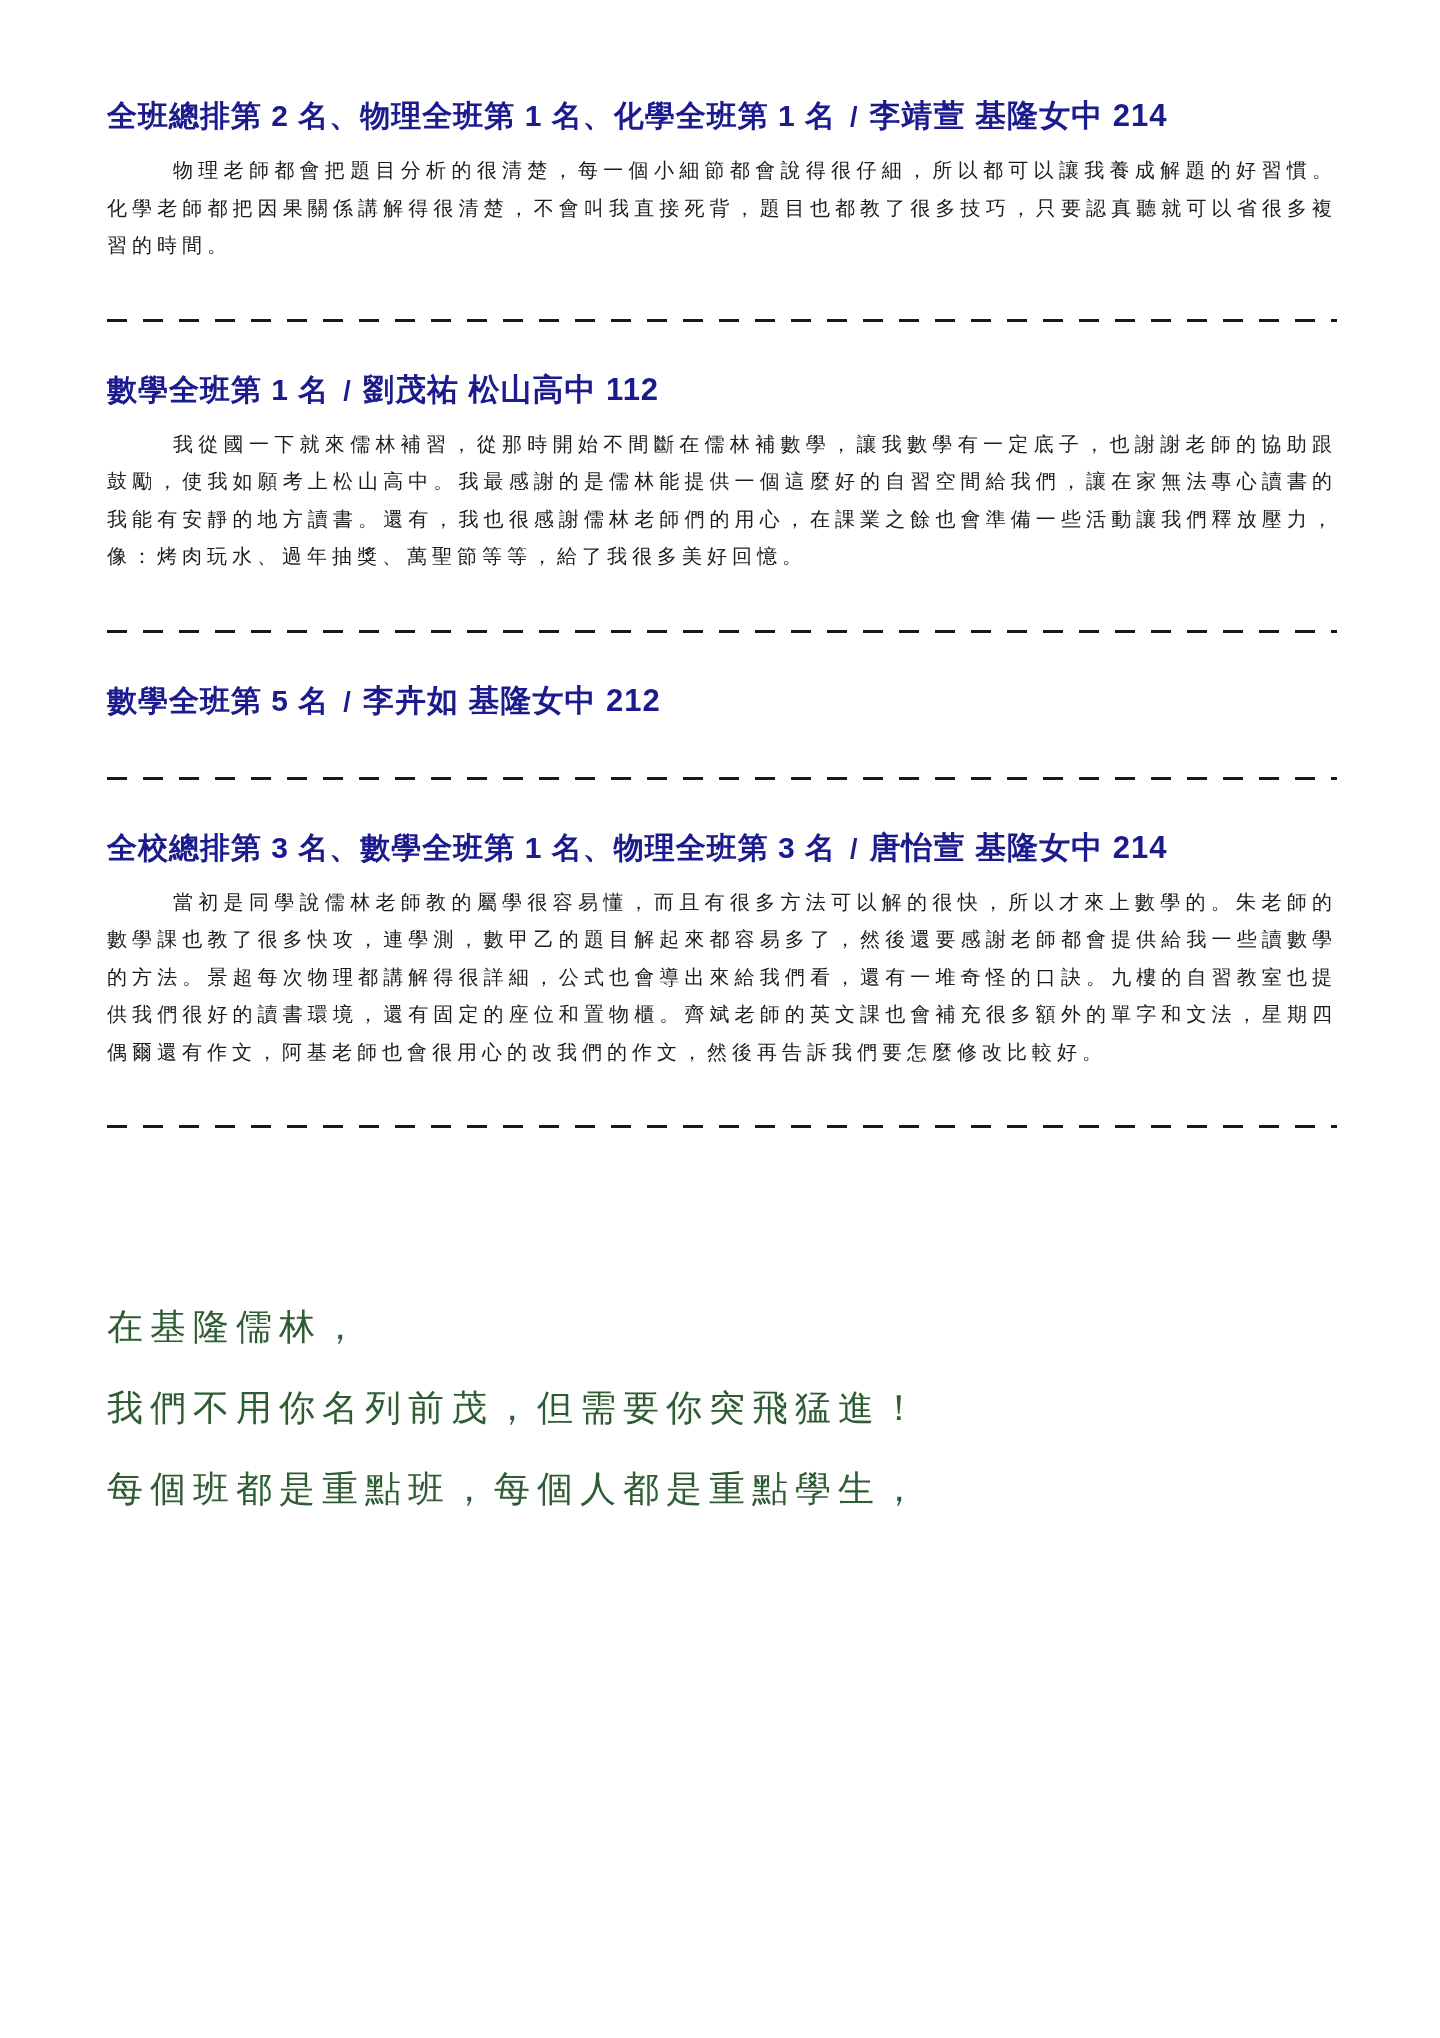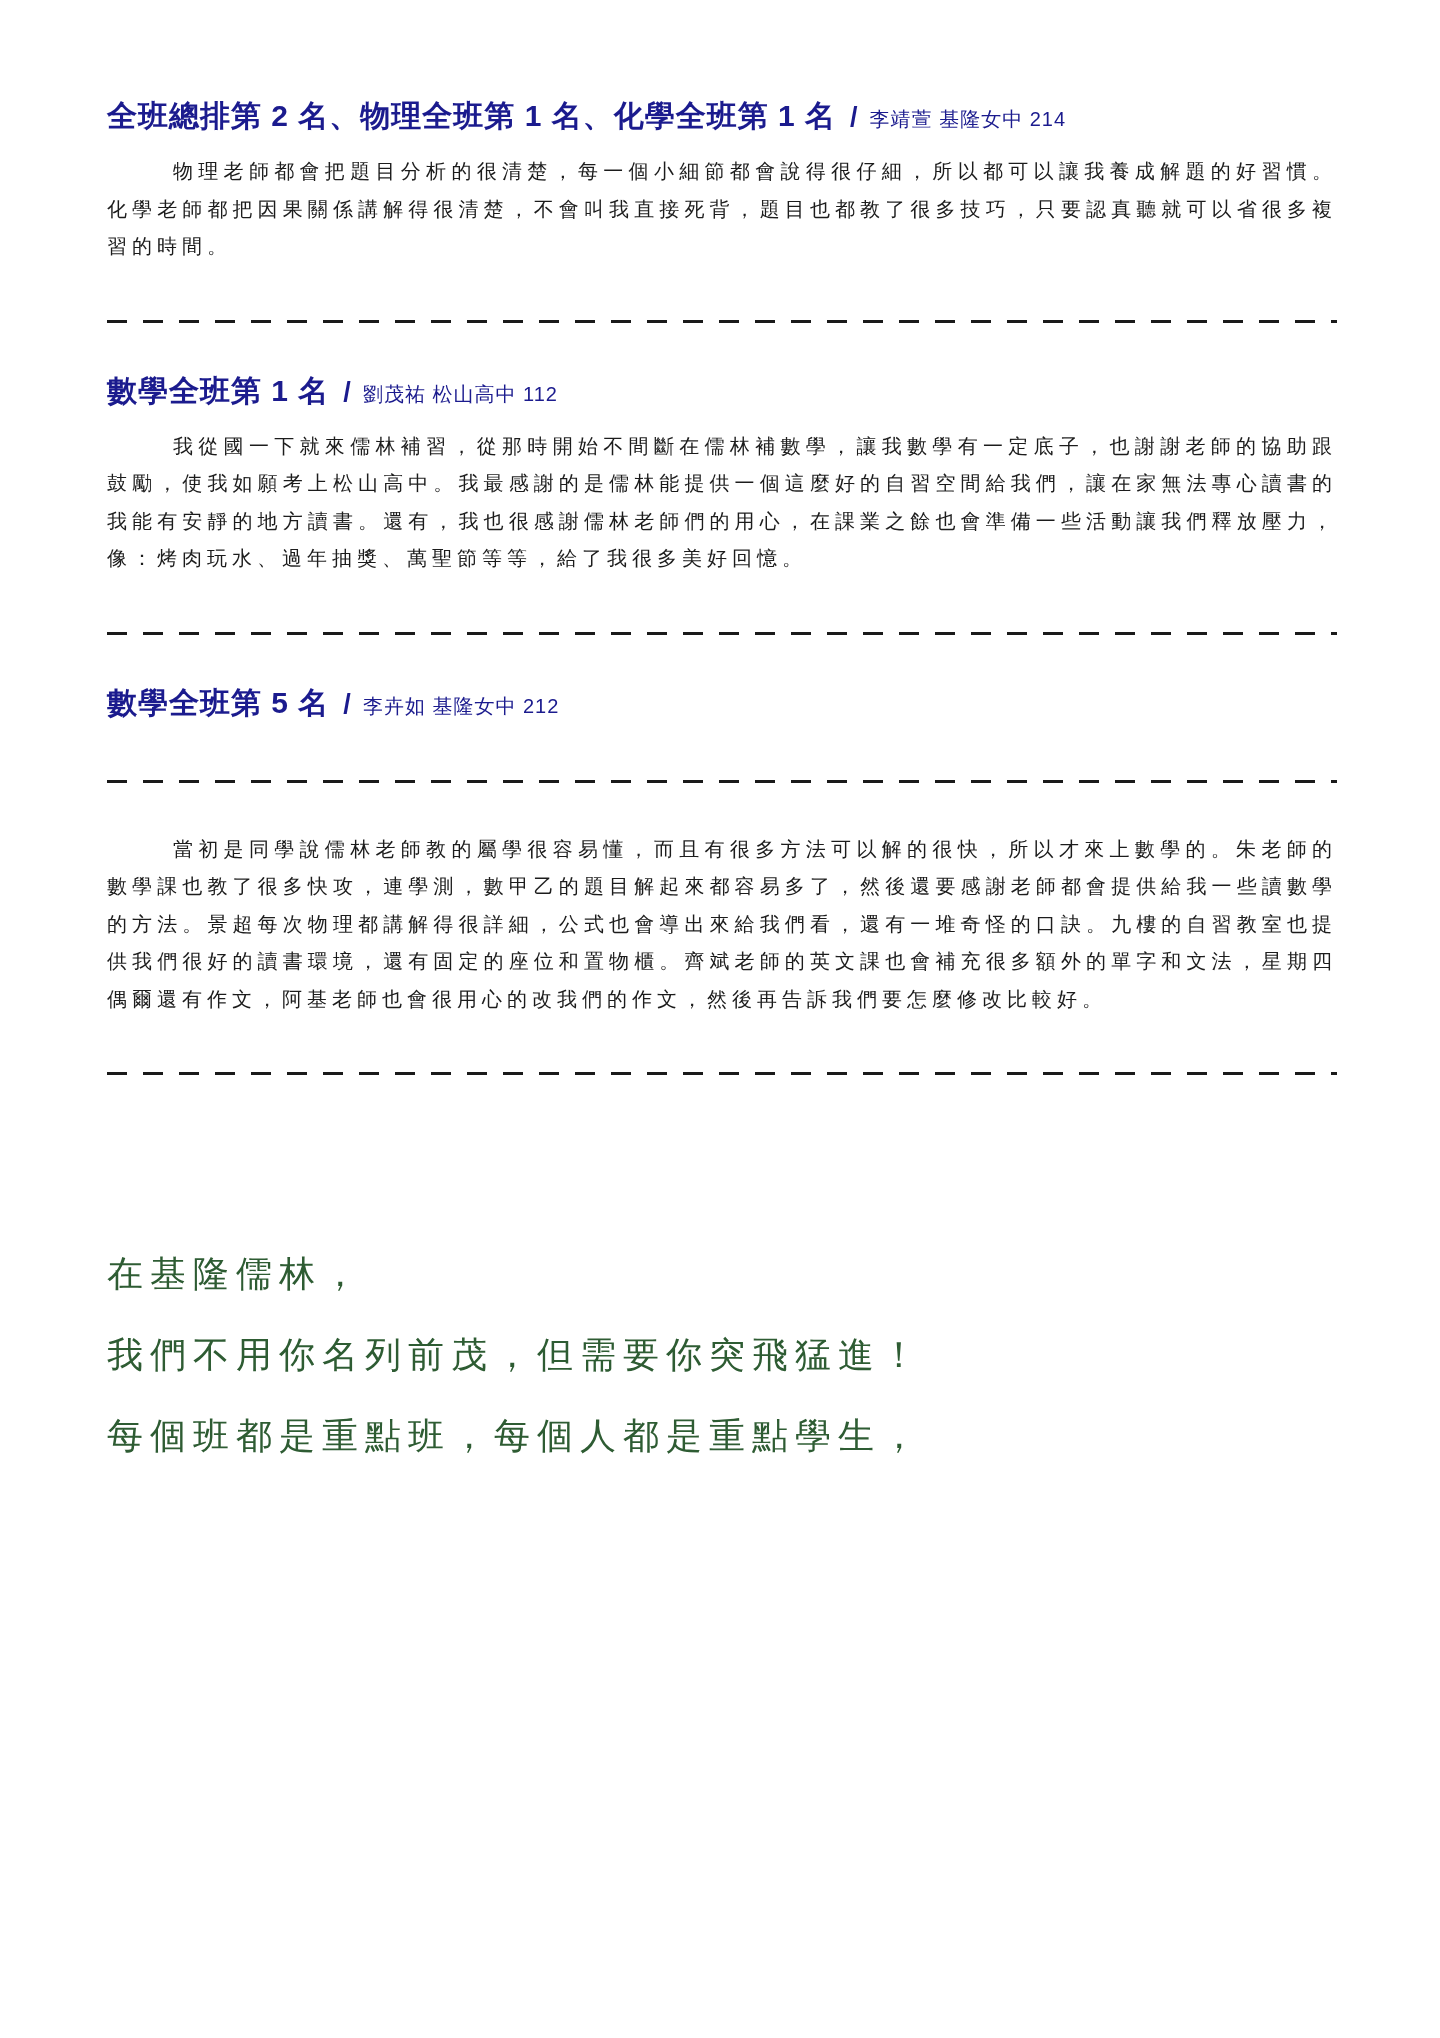--- a/index.html
+++ b/index.html
@@ -30,22 +30,22 @@
     font-weight: 700;
     letter-spacing: 1px;
     text-align: right;
   }
   .heading-separator {
     font-size: 27px;
     font-weight: 700;
     margin: 0 12px 0 14px;
   }
   .student-byline {
-    font-size: 20px;
-    font-weight: 400;
+    font-size: 31px;
+    font-weight: 700;
     letter-spacing: 1px;
   }
   .testimonial-paragraph {
     margin: 0;
     color: #1c1c1c;
     font-size: 20px;
     line-height: 37.5px;
     letter-spacing: 5px;
     text-align: justify;
     text-justify: inter-character;
@@ -89,20 +89,21 @@
     <p class="testimonial-paragraph">我從國一下就來儒林補習，從那時開始不間斷在儒林補數學，讓我數學有一定底子，也謝謝老師的協助跟鼓勵，使我如願考上松山高中。我最感謝的是儒林能提供一個這麼好的自習空間給我們，讓在家無法專心讀書的我能有安靜的地方讀書。還有，我也很感謝儒林老師們的用心，在課業之餘也會準備一些活動讓我們釋放壓力，像：烤肉玩水、過年抽獎、萬聖節等等，給了我很多美好回憶。</p>
   </div>
   <div class="dashed-divider"></div>
 
   <div class="testimonial-section">
     <h2 class="section-heading"><span class="achievement-title">數學全班第 5 名</span><span class="heading-separator">/</span><span class="student-byline">李卉如  基隆女中 212</span></h2>
   </div>
   <div class="dashed-divider"></div>
 
   <div class="testimonial-section">
+    <h2 class="section-heading"><span class="achievement-title">全校總排第 3 名、數學全班第 1 名、物理全班第 3 名</span><span class="heading-separator">/</span><span class="student-byline">唐怡萱  基隆女中 214</span></h2>
     <p class="testimonial-paragraph">當初是同學說儒林老師教的屬學很容易懂，而且有很多方法可以解的很快，所以才來上數學的。朱老師的數學課也教了很多快攻，連學測，數甲乙的題目解起來都容易多了，然後還要感謝老師都會提供給我一些讀數學的方法。景超每次物理都講解得很詳細，公式也會導出來給我們看，還有一堆奇怪的口訣。九樓的自習教室也提供我們很好的讀書環境，還有固定的座位和置物櫃。齊斌老師的英文課也會補充很多額外的單字和文法，星期四偶爾還有作文，阿基老師也會很用心的改我們的作文，然後再告訴我們要怎麼修改比較好。</p>
   </div>
   <div class="dashed-divider"></div>
 
   <div class="closing-message">
     <div class="closing-line">在基隆儒林，</div>
     <div class="closing-line">我們不用你名列前茂，但需要你突飛猛進！</div>
     <div class="closing-line">每個班都是重點班，每個人都是重點學生，</div>
   </div>
 

